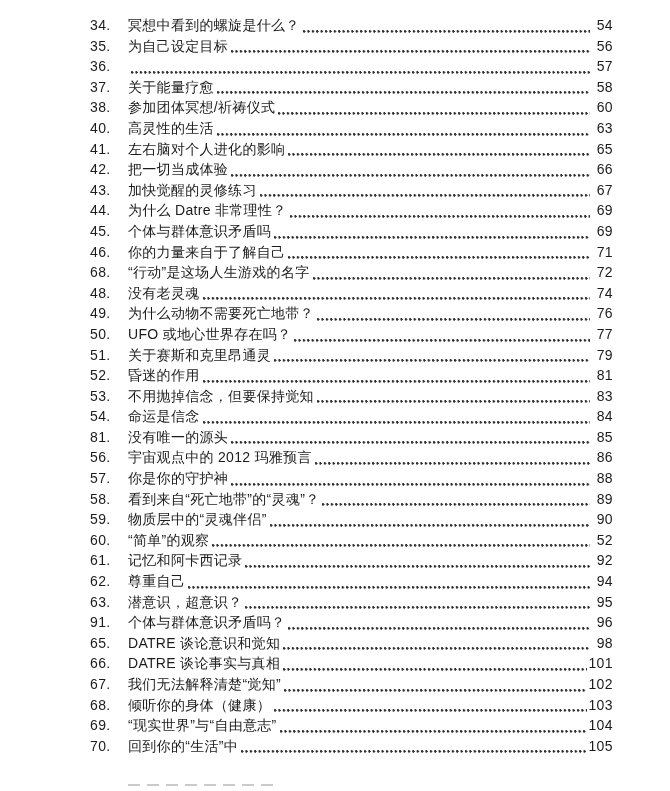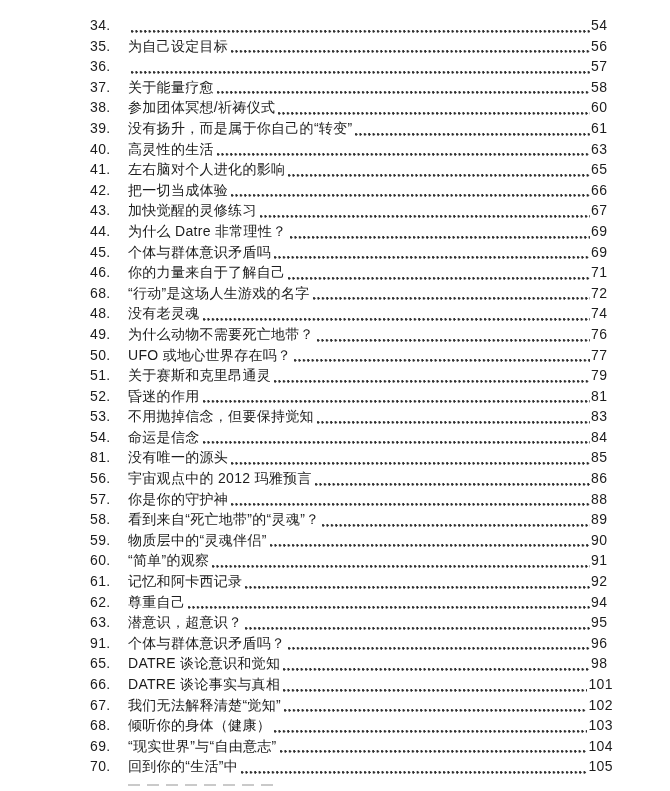--- a/index.html
+++ b/index.html
@@ -42,21 +42,21 @@
     align-self: flex-end;
     height: 6px;
     margin: 0 1px 2px 3px;
     background-image: radial-gradient(circle at 1.1px 3.4px, #2e2e2e 1.05px, transparent 1.45px);
     background-size: 4.4px 6px;
     background-repeat: repeat-x;
   }
   .pageno {
     flex: 0 0 auto;
     min-width: 22px;
-    text-align: left;
+    text-align: right;
     letter-spacing: 0.4px;
   }
   
   .partial-row {
     position: absolute;
     left: 128px;
     top: 784px;
     height: 7px;
     width: 420px;
     overflow: hidden;
@@ -70,20 +70,21 @@
     background: linear-gradient(#8a8a8a 2px, transparent 2px);
   }
 </style>
 </head>
 <body>
 
 <div class="page">
   <div class="toc">
   <div class="toc-row">
     <span class="num">34.</span>
+    <span class="title">冥想中看到的螺旋是什么？</span>
     <span class="leader"></span>
     <span class="pageno">54</span>
   </div>
 
   <div class="toc-row">
     <span class="num">35.</span>
     <span class="title">为自己设定目标</span>
     <span class="leader"></span>
     <span class="pageno">56</span>
   </div>
@@ -101,26 +102,20 @@
     <span class="pageno">58</span>
   </div>
 
   <div class="toc-row">
     <span class="num">38.</span>
     <span class="title">参加团体冥想/祈祷仪式</span>
     <span class="leader"></span>
     <span class="pageno">60</span>
   </div>
 
-  <div class="toc-row">
-    <span class="num">39.</span>
-    <span class="title">没有扬升，而是属于你自己的“转变”</span>
-    <span class="leader"></span>
-    <span class="pageno">61</span>
-  </div>
 
   <div class="toc-row">
     <span class="num">40.</span>
     <span class="title">高灵性的生活</span>
     <span class="leader"></span>
     <span class="pageno">63</span>
   </div>
 
   <div class="toc-row">
     <span class="num">41.</span>
@@ -252,21 +247,21 @@
     <span class="num">59.</span>
     <span class="title">物质层中的“灵魂伴侣”</span>
     <span class="leader"></span>
     <span class="pageno">90</span>
   </div>
 
   <div class="toc-row">
     <span class="num">60.</span>
     <span class="title">“简单”的观察</span>
     <span class="leader"></span>
-    <span class="pageno">91</span>
+    <span class="pageno">52</span>
   </div>
 
   <div class="toc-row">
     <span class="num">61.</span>
     <span class="title">记忆和阿卡西记录</span>
     <span class="leader"></span>
     <span class="pageno">92</span>
   </div>
 
   <div class="toc-row">

